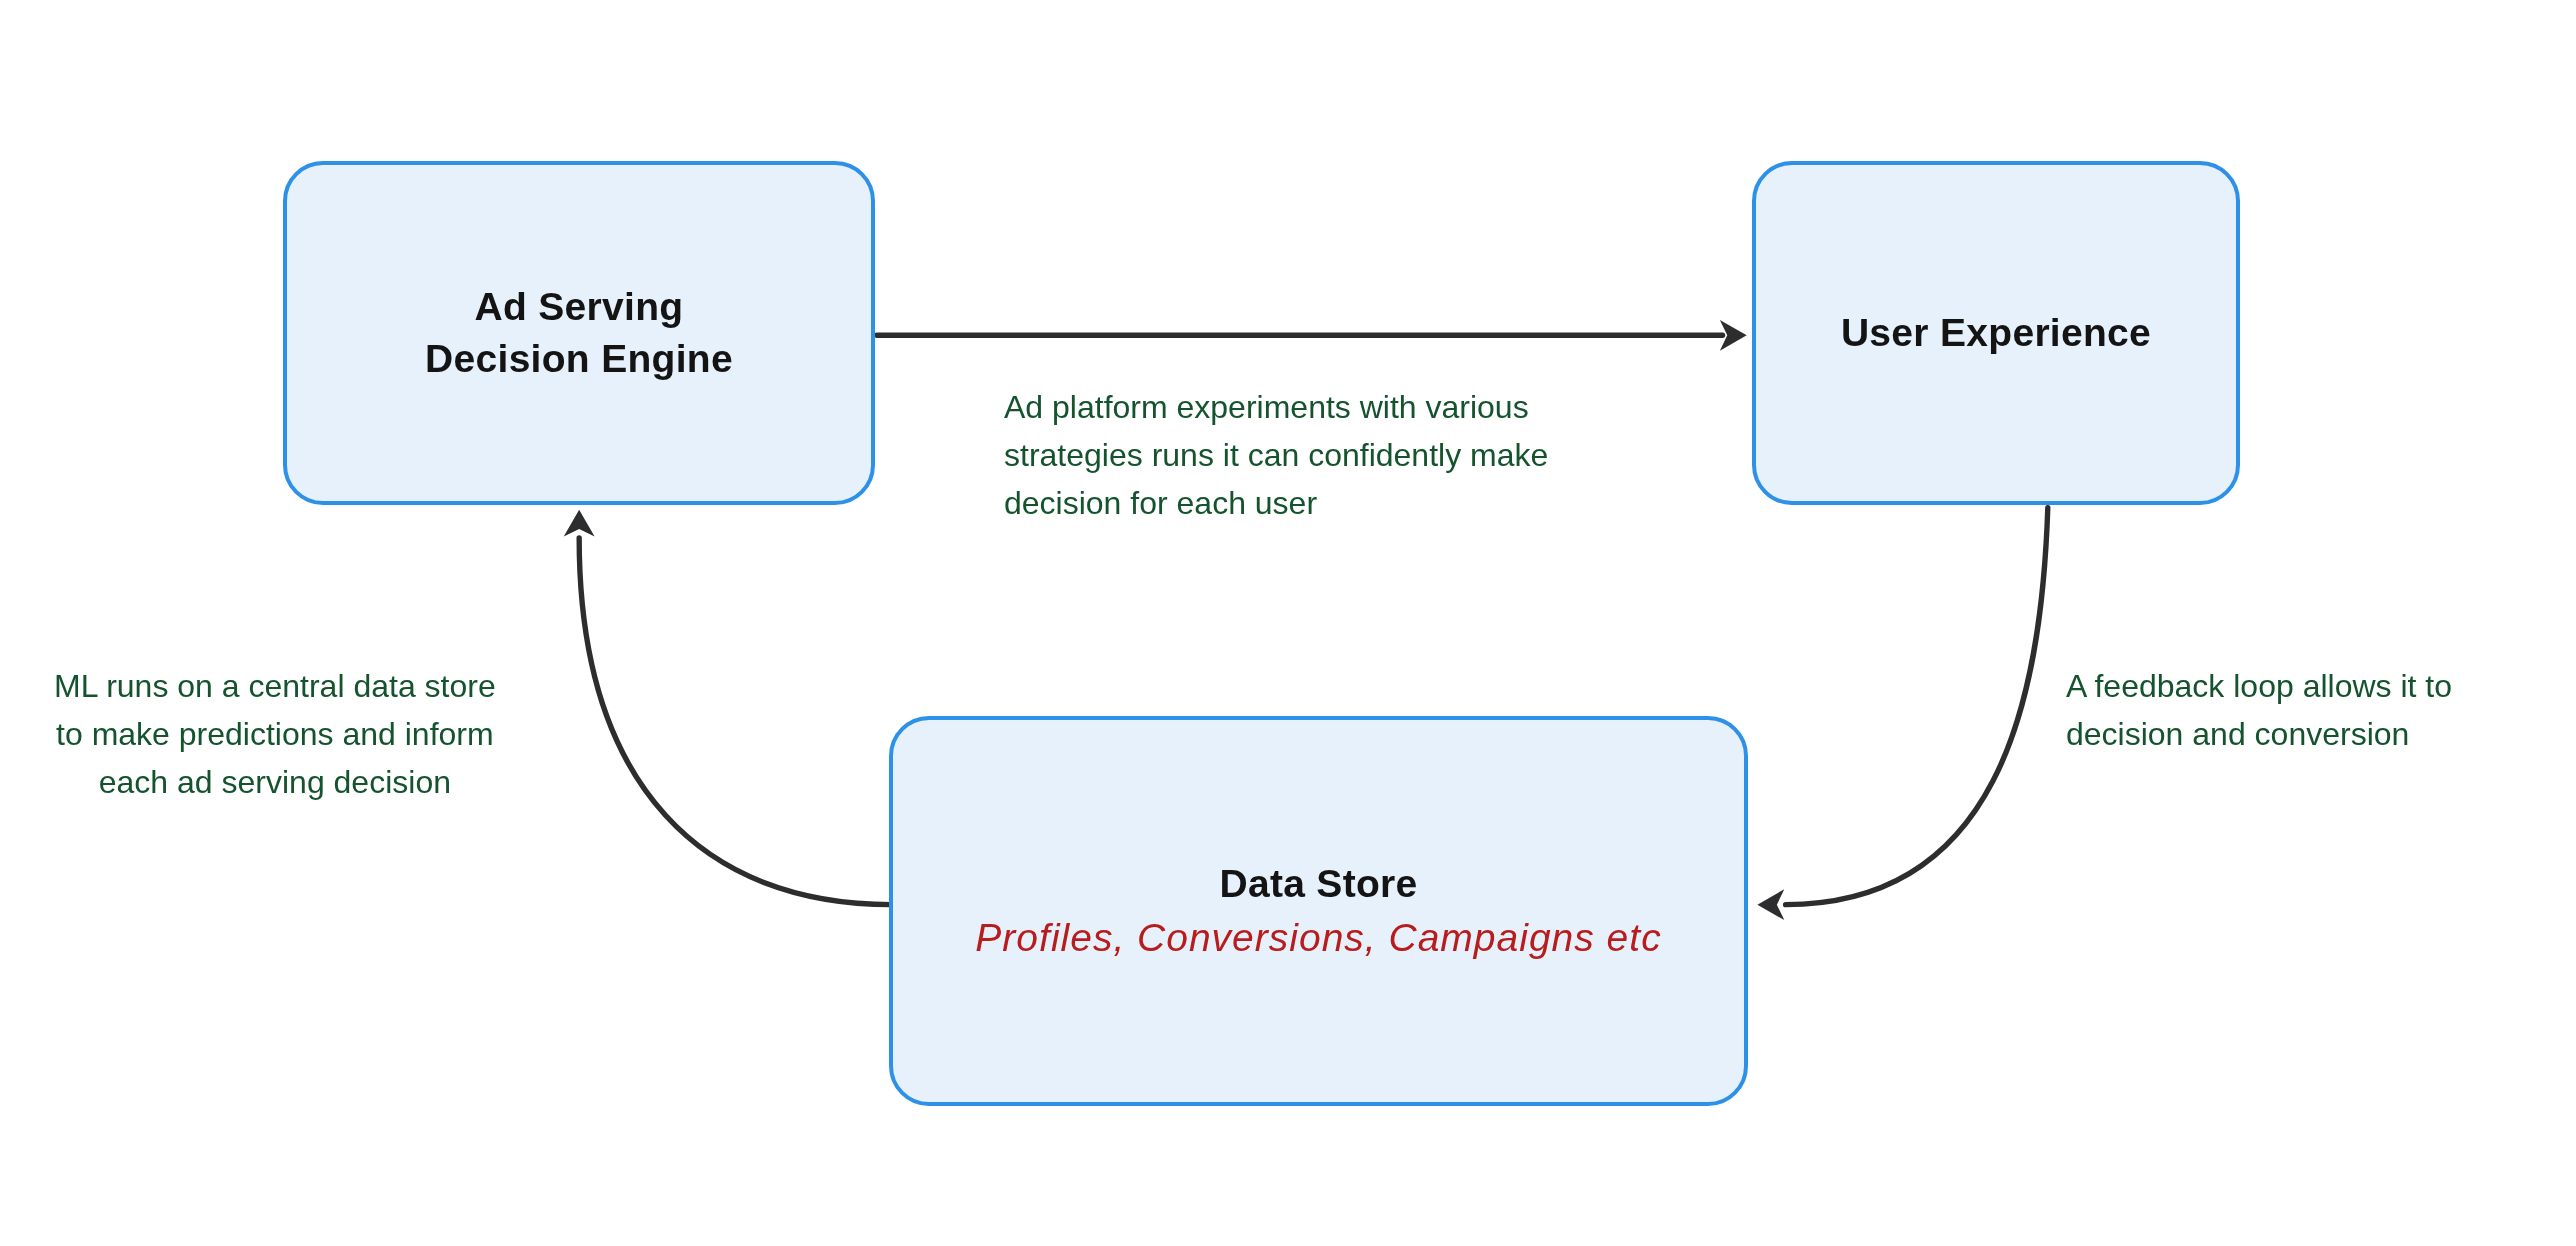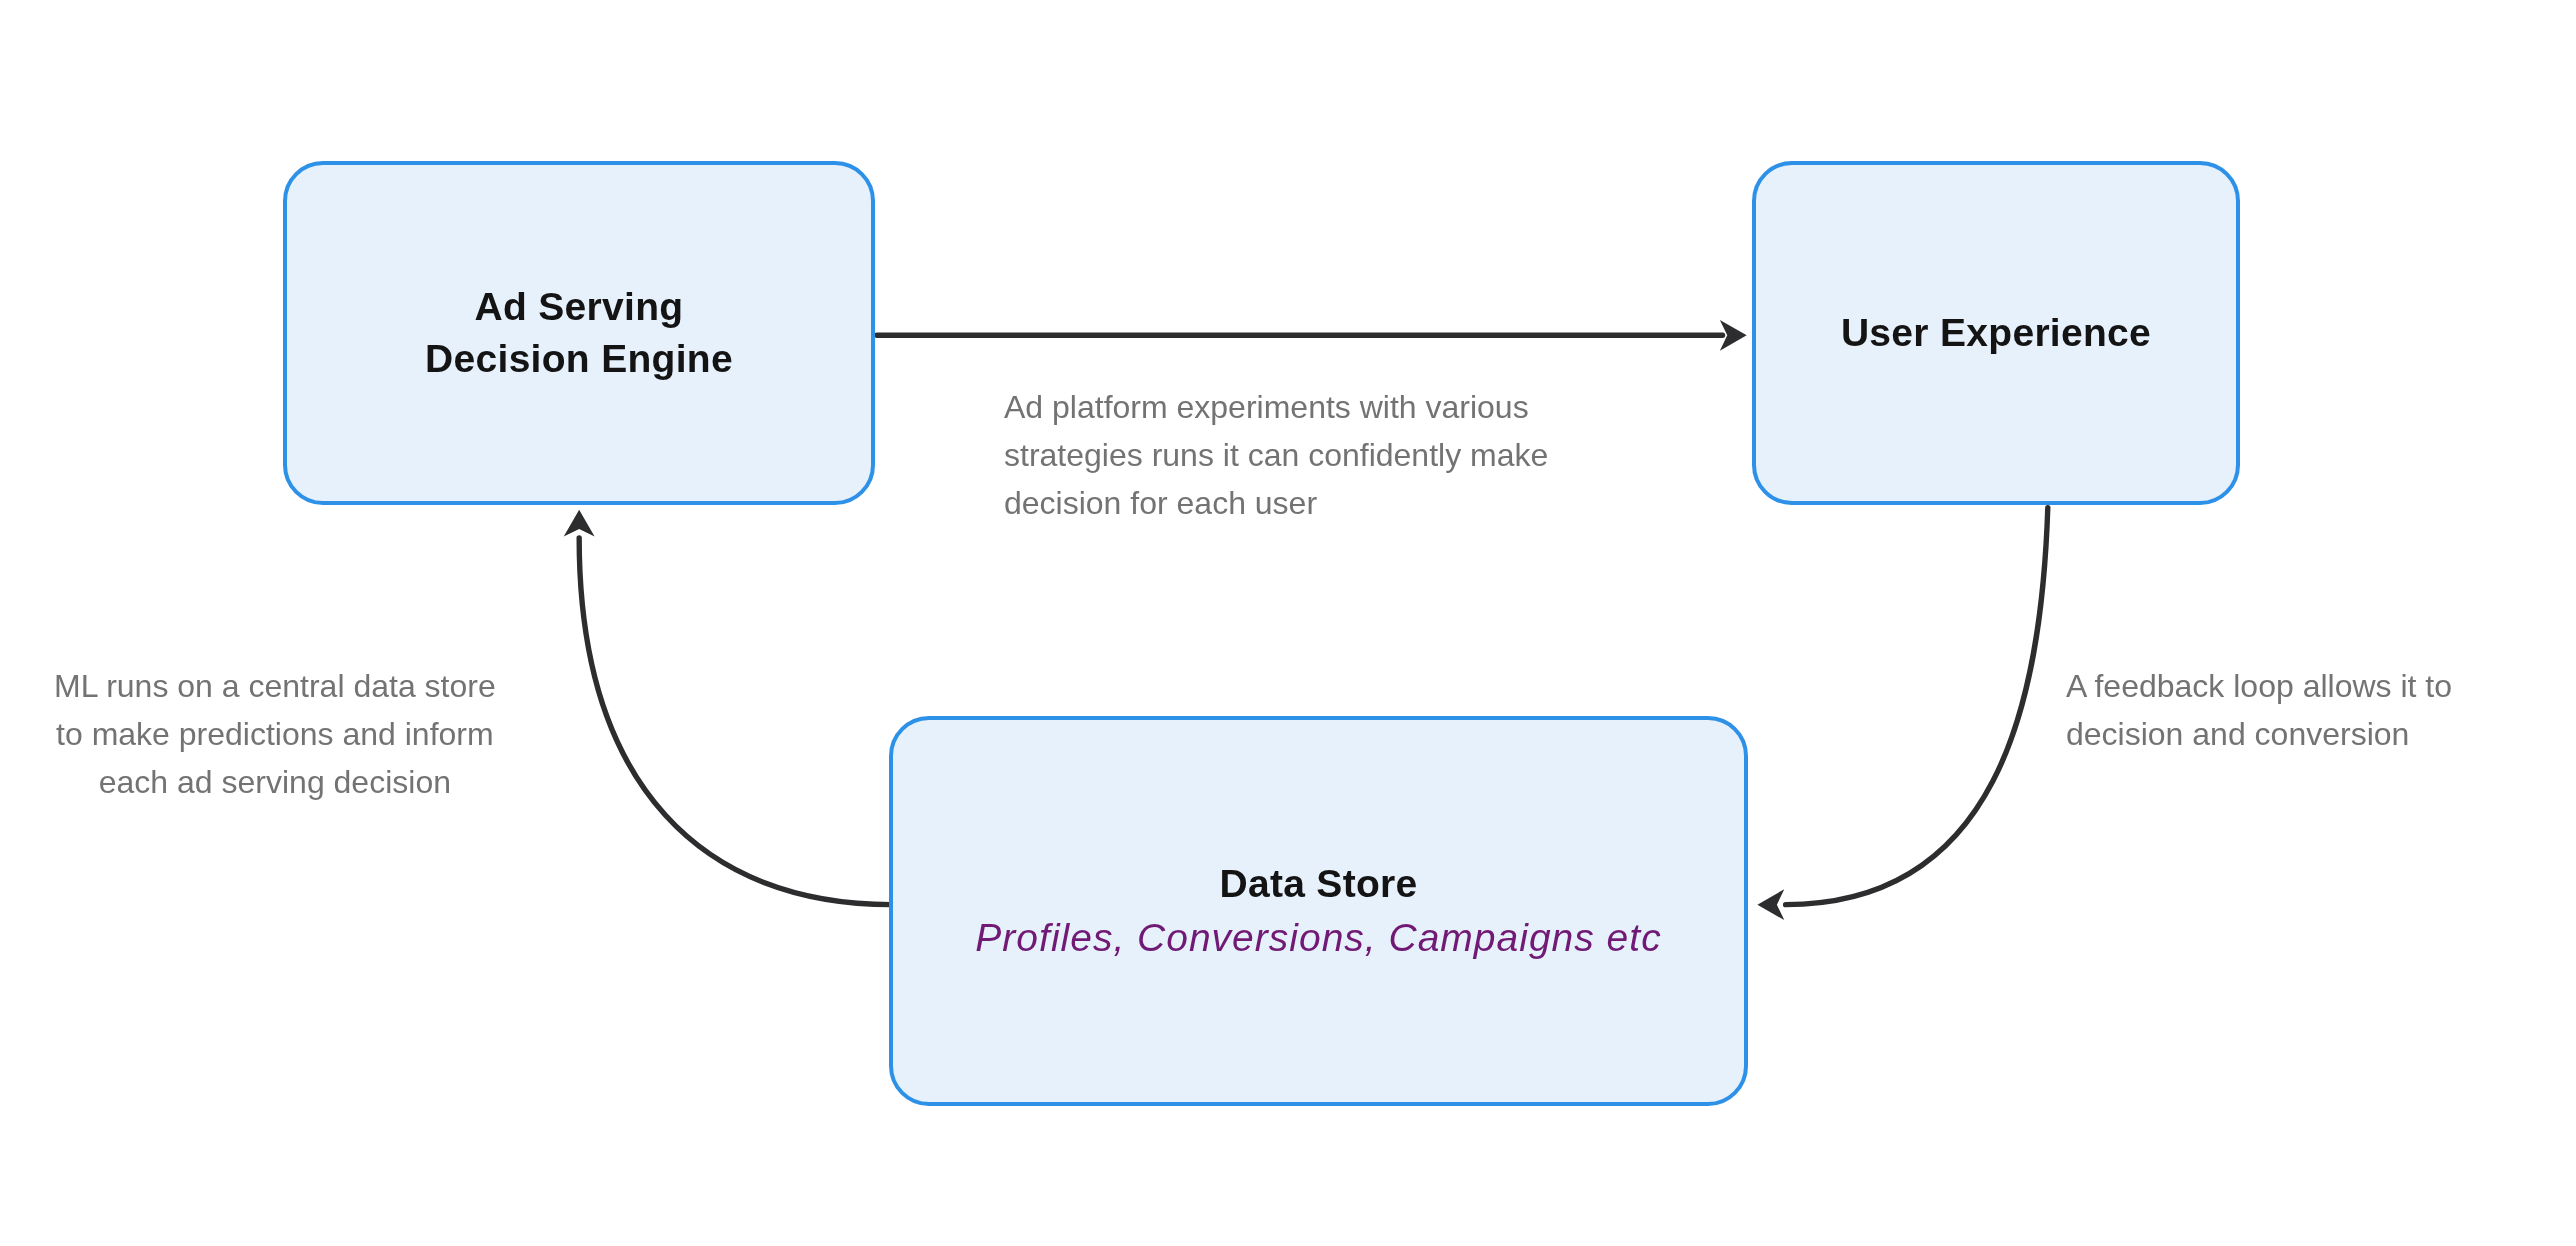--- a/index.html
+++ b/index.html
@@ -71,34 +71,34 @@
     color: #141414;
     font-size: 39px;
     font-weight: 700;
     line-height: 52px;
     letter-spacing: 0.3px;
   }
   .node-title .line {
     display: block;
   }
   .node-subtitle {
-    color: #701a75;
+    color: #b91c1c;
     font-size: 39px;
     font-style: italic;
     font-weight: 500;
     line-height: 48px;
     letter-spacing: 1px;
     margin-top: 6.7px;
   }
   .node-data-store .node-title {
     line-height: 48px;
   }
   .annotation {
     position: absolute;
-    color: #737373;
+    color: #14532d;
     font-size: 32px;
     line-height: 48px;
     white-space: nowrap;
   }
   .annotation .line {
     display: block;
   }
   .annotation-top {
     left: 1004px;
     top: 383px;

